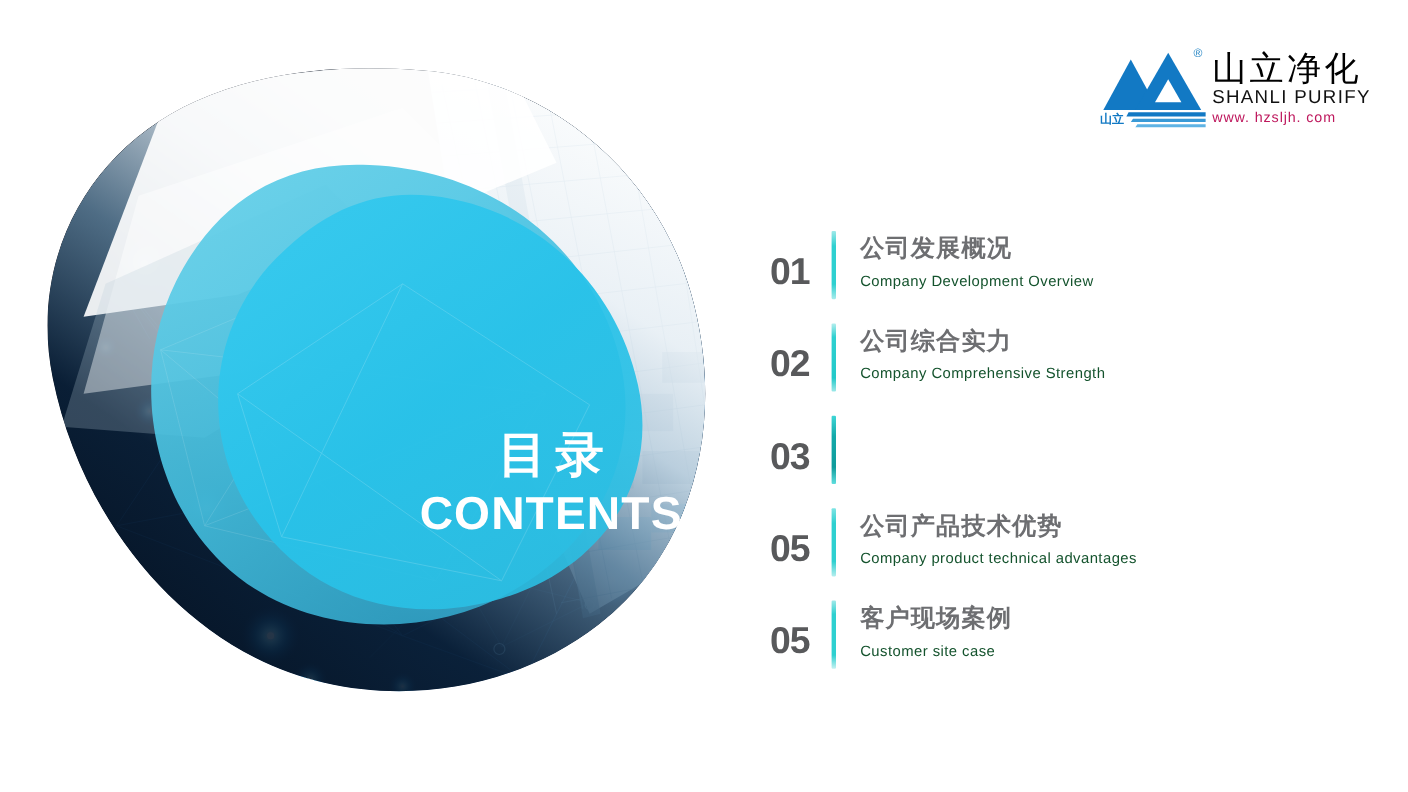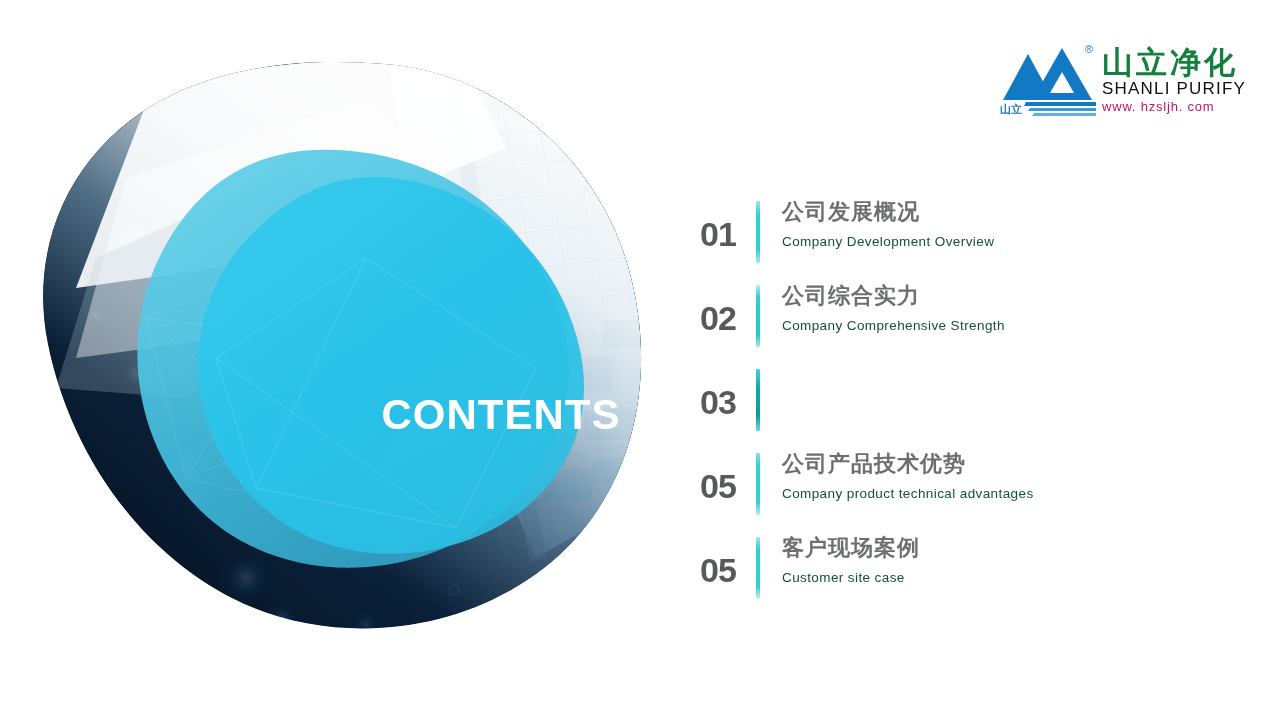--- a/index.html
+++ b/index.html
@@ -61,23 +61,23 @@
   .logo-text {
     margin-left: 2px;
     padding-top: 8px;
     display: flex;
     flex-direction: column;
     align-items: flex-start;
   }
   .logo-cn {
     font-size: 31px;
     line-height: 34px;
-    color: #15803d;
+    color: #000000;
     letter-spacing: 3px;
-    font-weight: 700;
+    font-weight: 400;
     white-space: nowrap;
   }
   .logo-en {
     font-size: 17px;
     line-height: 18px;
     color: #111111;
     letter-spacing: 1.2px;
     white-space: nowrap;
   }
   .logo-url {
@@ -129,21 +129,21 @@
   .toc {
     position: absolute;
     left: 700px;
     top: 196px;
     width: 520px;
   }
   .toc-item {
     position: relative;
     height: 84px;
     display: flex;
-    align-items: flex-start;
+    align-items: center;
   }
   .toc-num {
     width: 56px;
     flex: 0 0 auto;
     font-size: 34px;
     font-weight: bold;
     color: #58595b;
     letter-spacing: -1px;
     line-height: 40px;
     padding-top: 18px;
@@ -420,20 +420,21 @@
           <g stroke="#ffffff" stroke-width="0.8" fill="none">
             <path d="M180 300 L330 200 L500 310 L420 470 L220 430 Z"></path>
             <path d="M180 300 L420 470"></path>
             <path d="M330 200 L220 430"></path>
           </g>
         </g>
       </g>
     </svg>
 
     <div class="blob-title">
+      <div class="cn">目录</div>
       <div class="en">CONTENTS</div>
     </div>
   </div>
 
   <div class="toc">
 
     <div class="toc-item">
       <div class="toc-num">01</div>
       <div class="toc-bar" style="background:linear-gradient(to bottom,#9fe9e9 0%,#2ed0d0 22%,#2ed0d0 78%,#a8ecec 100%);"></div>
       <div class="toc-texts">

